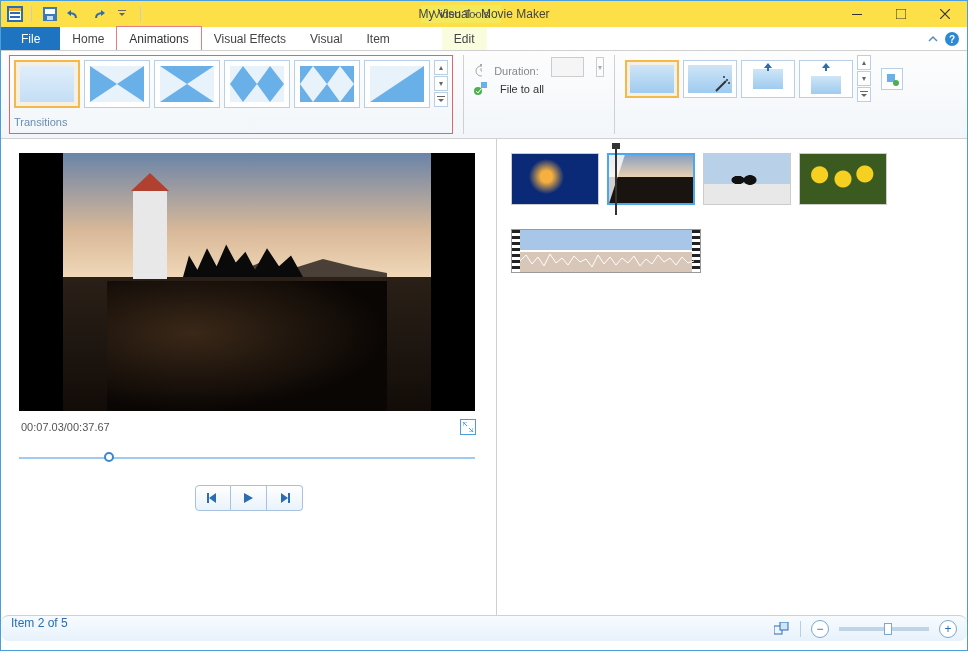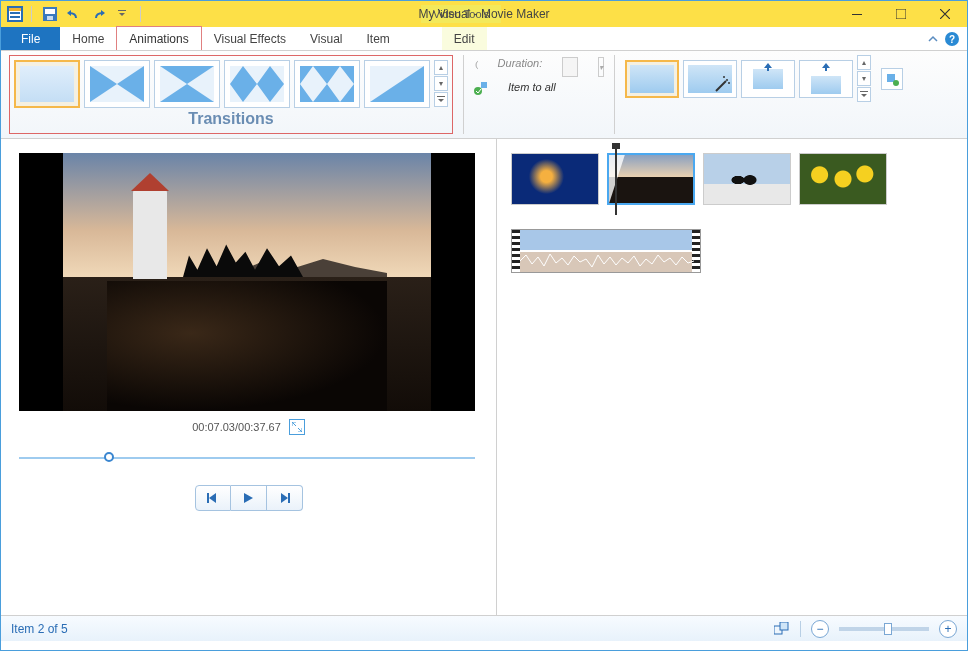--- a/index.html
+++ b/index.html
@@ -15,53 +15,53 @@
 .win-btn { width: 44px; height: 26px; display: flex; align-items: center; justify-content: center; font-size: 13px; color: #333; cursor: pointer; }
 .tabs { height: 24px; display: flex; background: #fff; border-bottom: 1px solid #d0d0d0; position: relative; }
 .tab { padding: 0 12px; line-height: 24px; font-size: 12px; color: #444; cursor: pointer; }
 .tab.file { background: #1e74c1; color: #fff; padding: 0 20px; }
 .tab.active { border: 1px solid #e08080; border-bottom: none; background: #fff; color: #333; margin-top: -1px; }
 .tab.edit { margin-left: 40px; background: #fafcde; }
 .help-icons { position: absolute; right: 8px; display: flex; gap: 6px; align-items: center; height: 24px; }
 .ribbon { height: 88px; background: linear-gradient(#fdfdfd, #f2f6fa); border-bottom: 1px solid #d0d0d0; display: flex; padding: 4px 8px; }
 .rgroup { display: flex; flex-direction: column; justify-content: space-between; height: 100%; }
 .rgroup-body { display: flex; gap: 4px; align-items: flex-start; }
-.rgroup-label { text-align: center; font-size: 16px; color: #6a8db3; padding-bottom: 1px; font-weight: bold; }
+.rgroup-label { text-align: left; font-size: 11px; color: #6a8db3; padding-bottom: 1px; }
 .trans-group { border: 1px solid #d66; padding: 4px; }
 .thumb { width: 66px; height: 48px; border: 1px solid #b8cfe5; background: #fff; display: flex; align-items: center; justify-content: center; cursor: pointer; }
 .thumb.selected { border: 2px solid #f5b84a; background: #f5f0e1; }
 .spinner-col { display: flex; flex-direction: column; gap: 1px; }
 .spin { width: 14px; height: 15px; border: 1px solid #b8cfe5; background: #fff; display: flex; align-items: center; justify-content: center; font-size: 8px; color: #666; cursor: pointer; }
 .rsep { width: 1px; background: #d0d0d0; margin: 0 10px; }
-.opt-row { display: flex; align-items: flex-start; gap: 20px; font-size: 11px; color: #888; padding: 2px 0; font-style: italic; }
+.opt-row { display: flex; align-items: flex-end; gap: 12px; font-size: 11px; color: #888; padding: 2px 0; }
 .dur-input { width: 56px; height: 20px; border: 1px solid #ccc; background: #f5f5f5; }
 .panzoom-thumb { width: 54px; height: 38px; border: 1px solid #b8cfe5; background: #fff; display: flex; align-items: center; justify-content: center; cursor: pointer; position: relative; }
 .pz-inner { width: 44px; height: 28px; background: linear-gradient(#cfe5f7, #9ecbef); }
 .small-btn { width: 22px; height: 22px; border: 1px solid #b8cfe5; background: #fff; display: flex; align-items: center; justify-content: center; cursor: pointer; }
 .content { display: flex; height: 476px; }
 .preview-pane { width: 496px; padding: 14px 18px; display: flex; flex-direction: column; border-right: 1px solid #d0d0d0; }
 .video-frame { width: 456px; height: 258px; background: #000; position: relative; overflow: hidden; }
-.timecode-row { display: flex; justify-content: center; align-items: center; gap: 8px; padding: 8px 2px; color: #555; font-size: 11px; }
+.timecode-row { display: flex; justify-content: space-between; align-items: center; gap: 8px; padding: 8px 2px; color: #555; font-size: 11px; }
 .expand-btn { width: 16px; height: 16px; border: 1px solid #4a9edc; display: flex; align-items: center; justify-content: center; cursor: pointer; color: #4a9edc; font-size: 10px; }
 .scrub { width: 456px; height: 18px; position: relative; margin-top: 6px; }
 .scrub-track { position: absolute; top: 8px; left: 0; right: 0; height: 2px; background: #9ecbef; }
 .scrub-handle { position: absolute; top: 3px; width: 10px; height: 10px; border-radius: 50%; background: #fff; border: 2px solid #3a86d0; cursor: pointer; }
 .play-controls { display: flex; justify-content: center; gap: 0; margin-top: 18px; }
 .pc-btn { width: 36px; height: 26px; border: 1px solid #a5c3e0; background: linear-gradient(#fff,#eaf2fa); display: flex; align-items: center; justify-content: center; color: #2a6db5; cursor: pointer; }
 .pc-btn:first-child { border-radius: 4px 0 0 4px; }
 .pc-btn:last-child { border-radius: 0 4px 4px 0; }
 .pc-btn + .pc-btn { border-left: none; }
 .storyboard { flex: 1; padding: 14px; }
 .clip-row { display: flex; gap: 8px; margin-bottom: 24px; }
 .clip { width: 88px; height: 52px; border: 1px solid #ccc; background: #333; position: relative; cursor: pointer; overflow: hidden; }
 .clip.selected { border: 2px solid #4aa8f0; }
 .clip.has-trans::before { content: ""; position: absolute; left: -8px; top: 0; bottom: 0; width: 16px; background: rgba(255,255,255,0.8); transform: skewX(-18deg); }
 .audio-clip { width: 190px; height: 44px; border: 1px solid #999; position: relative; cursor: pointer; background: linear-gradient(#a8c7e8 0%, #a8c7e8 48%, #fff 48%, #fff 52%, #d8c7b8 52%, #d8c7b8 100%); }
 .sprocket { position: absolute; top: 0; bottom: 0; width: 8px; background: repeating-linear-gradient(#222 0 3px, #fff 3px 6px); }
-.statusbar { height: 26px; border-top: 1px solid #d0d0d0; background: linear-gradient(#f7fbff,#e8f2fb); display: flex; align-items: center; justify-content: space-between; padding: 0 10px; font-size: 12px; color: #2a6db5; }
+.statusbar { height: 26px; border-top: 1px solid #d0d0d0; background: linear-gradient(#f7fbff,#e8f2fb); display: flex; justify-content: space-between; padding: 0 10px; font-size: 12px; color: #2a6db5; border-radius: 8px; }
 .sb-right { display: flex; align-items: center; gap: 10px; }
 .zoom-btn { width: 18px; height: 18px; border: 1px solid #7aa7d4; border-radius: 50%; display: flex; align-items: center; justify-content: center; color: #2a6db5; cursor: pointer; background: #fff; font-size: 12px; }
 .zoom-track { width: 90px; height: 4px; background: #c0d4e8; position: relative; }
 .zoom-handle { position: absolute; top: -4px; width: 8px; height: 12px; background: #fff; border: 1px solid #7aa7d4; cursor: pointer; }
 
 .sky { position: absolute; left: 44px; right: 44px; top: 0; bottom: 0; background: linear-gradient(#6a84a8 0%, #d8b898 30%, #f0d8b8 48%, #2a2018 48%, #120c08 100%); }
 .tower { position: absolute; left: 70px; top: 36px; width: 34px; height: 90px; background: #e8e8e8; border-radius: 4px 4px 0 0; }
 .roof { position: absolute; left: 68px; top: 20px; width: 38px; height: 18px; background: #b04030; clip-path: polygon(50% 0, 100% 100%, 0 100%); }
 .mountain { position: absolute; right: 44px; top: 104px; width: 160px; height: 20px; background: #4a4038; clip-path: polygon(0 100%, 20% 30%, 40% 60%, 60% 10%, 80% 50%, 100% 80%, 100% 100%); }
 .rocks { position: absolute; left: 44px; right: 44px; bottom: 0; height: 130px; background: radial-gradient(ellipse at 30% 40%, #3a2818 0%, #0a0604 70%); }
@@ -219,21 +219,21 @@
         <span>Duration:</span>
         <div class="dur-input"></div>
         <div style="width:12px;height:20px;border:1px solid #ccc;display:flex;align-items:center;justify-content:center;color:#aaa;font-size:8px;cursor:pointer">▾</div>
       </div>
       <div class="opt-row" style="color:#333;cursor:pointer">
         <svg width="14" height="14">
             <circle cx="4" cy="10" r="4" fill="#4caf50"></circle>
             <path d="M2 10 L4 12 L7 8" stroke="#fff" fill="none"></path>
             <rect x="7" y="1" width="6" height="6" fill="#6ab0e8"></rect>
           </svg>
-        <span>Item to all</span>
+        <span>File to all</span>
       </div>
     </div>
     <div></div>
   </div>
 
   <div class="rsep"></div>
 
   <div class="rgroup" style="flex:1">
     <div class="rgroup-body" style="align-items:center">
       <div class="panzoom-thumb selected" style="border:2px solid #f5b84a;background:#f5f0e1">

